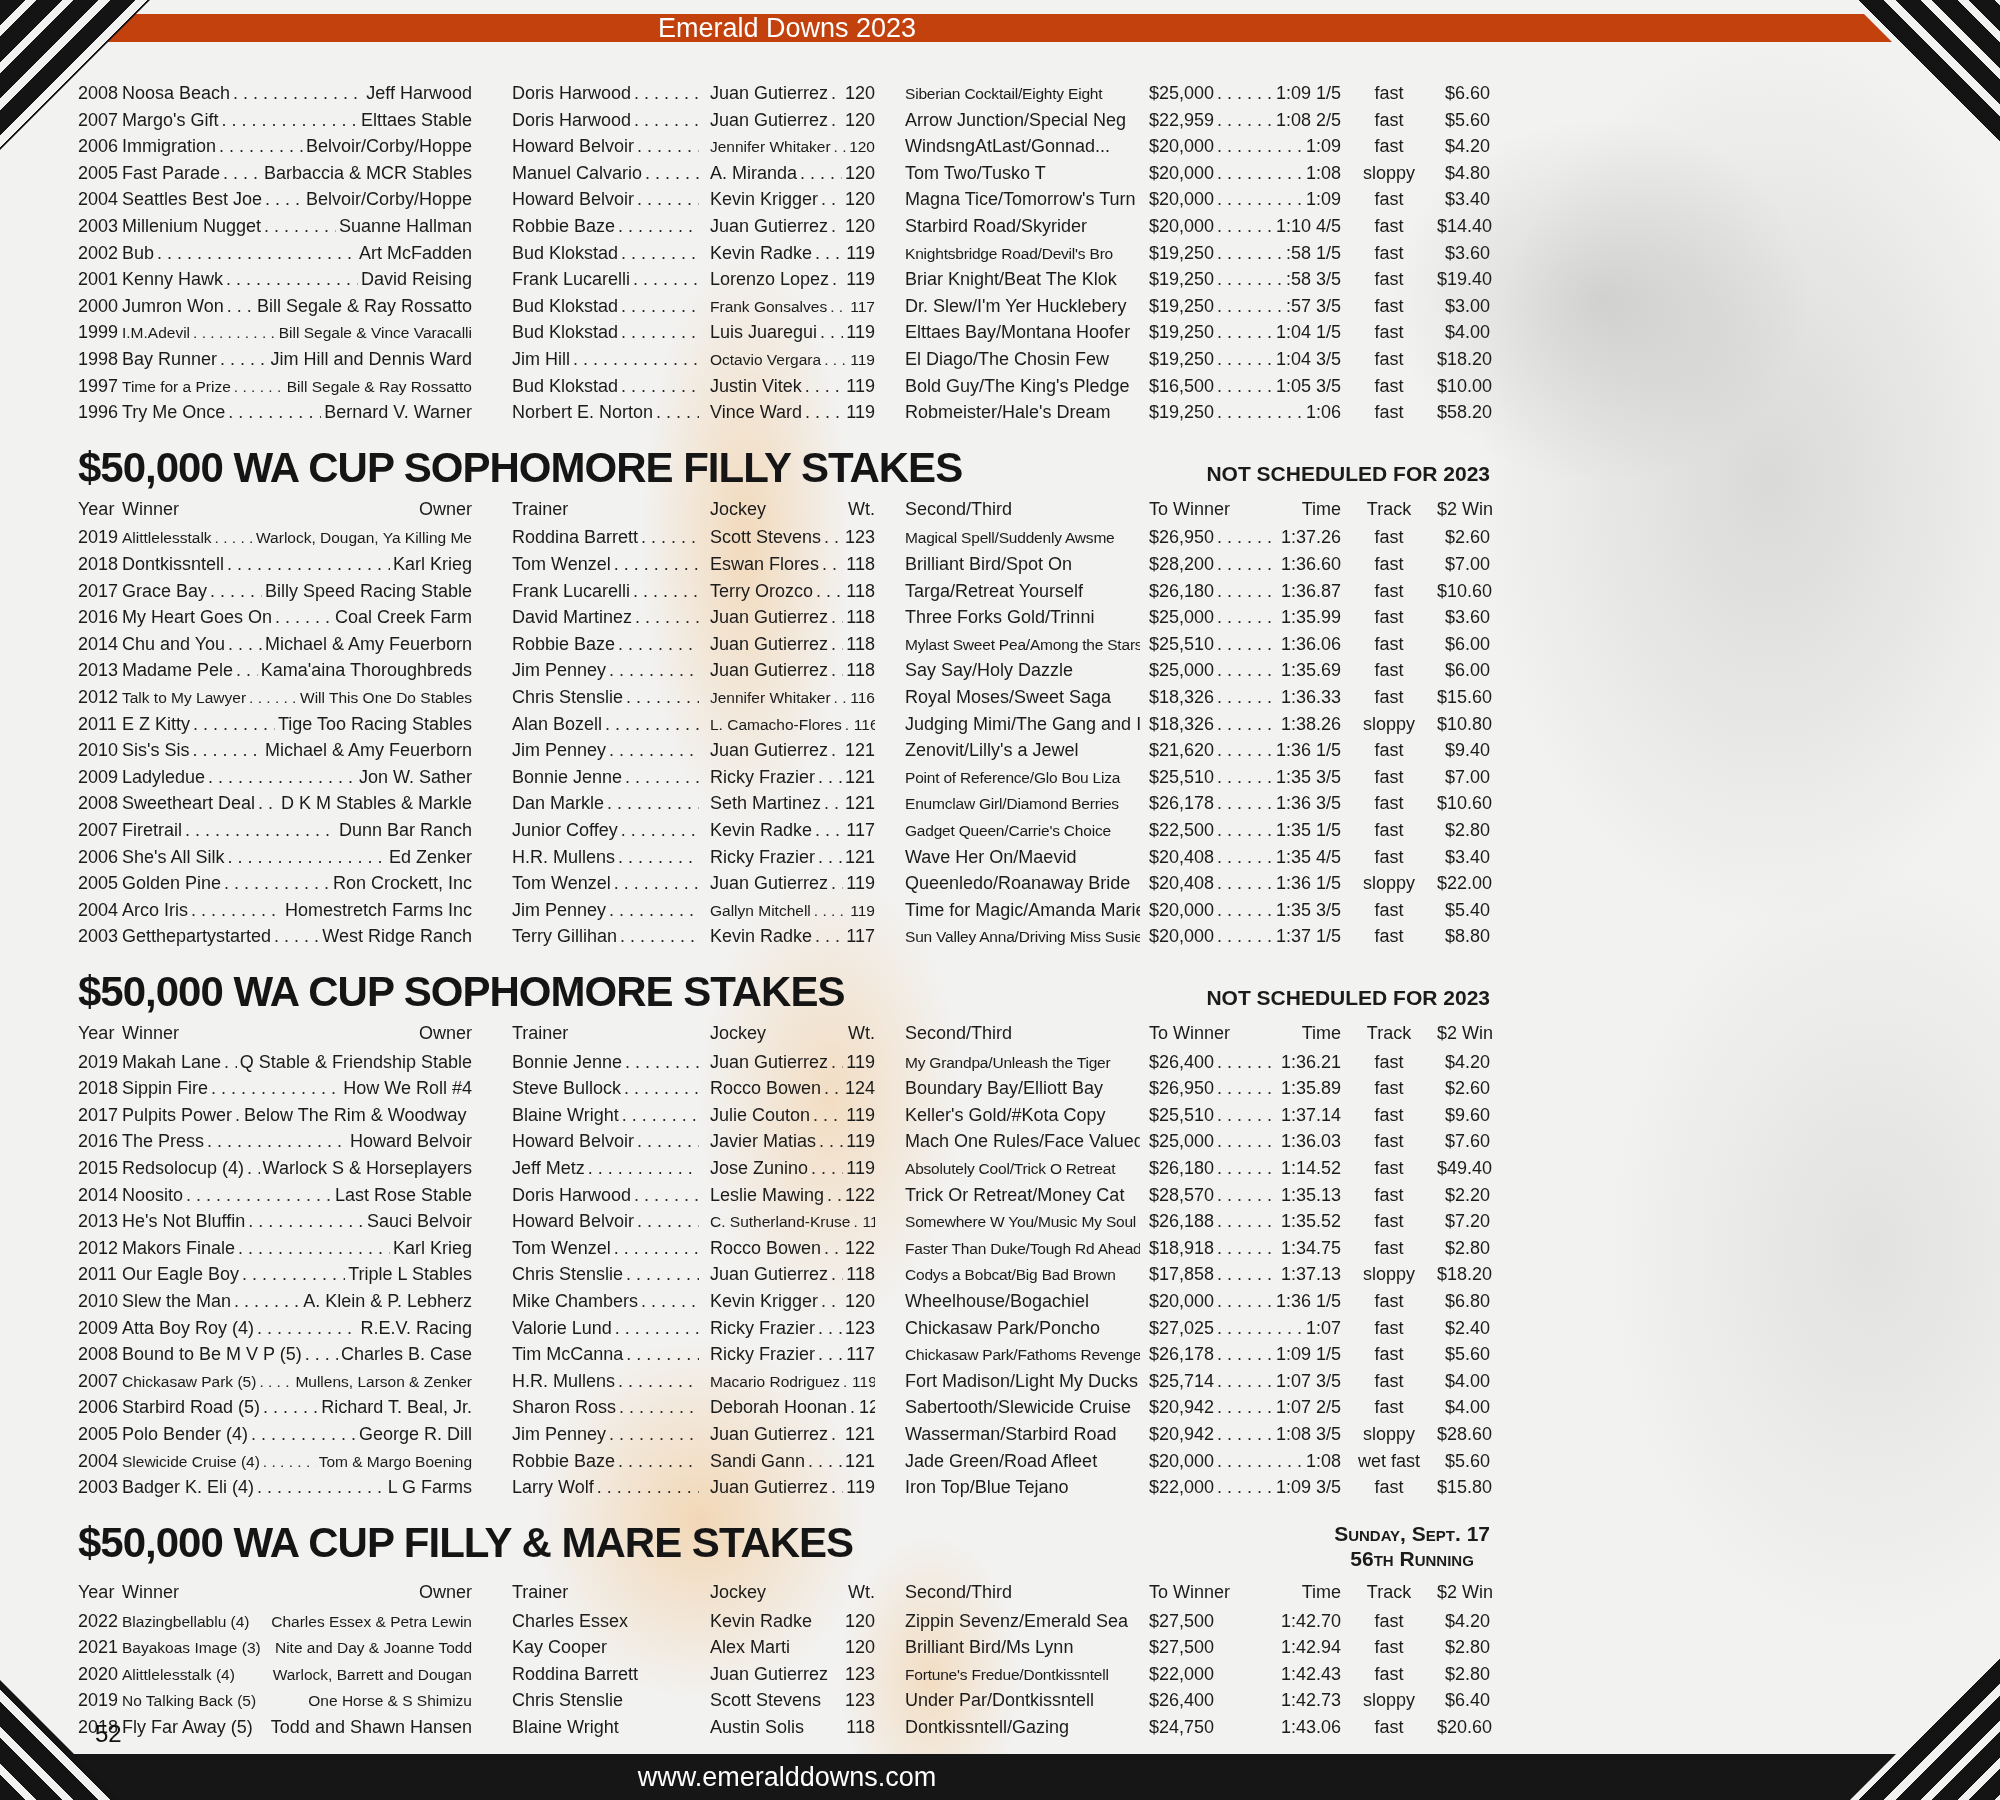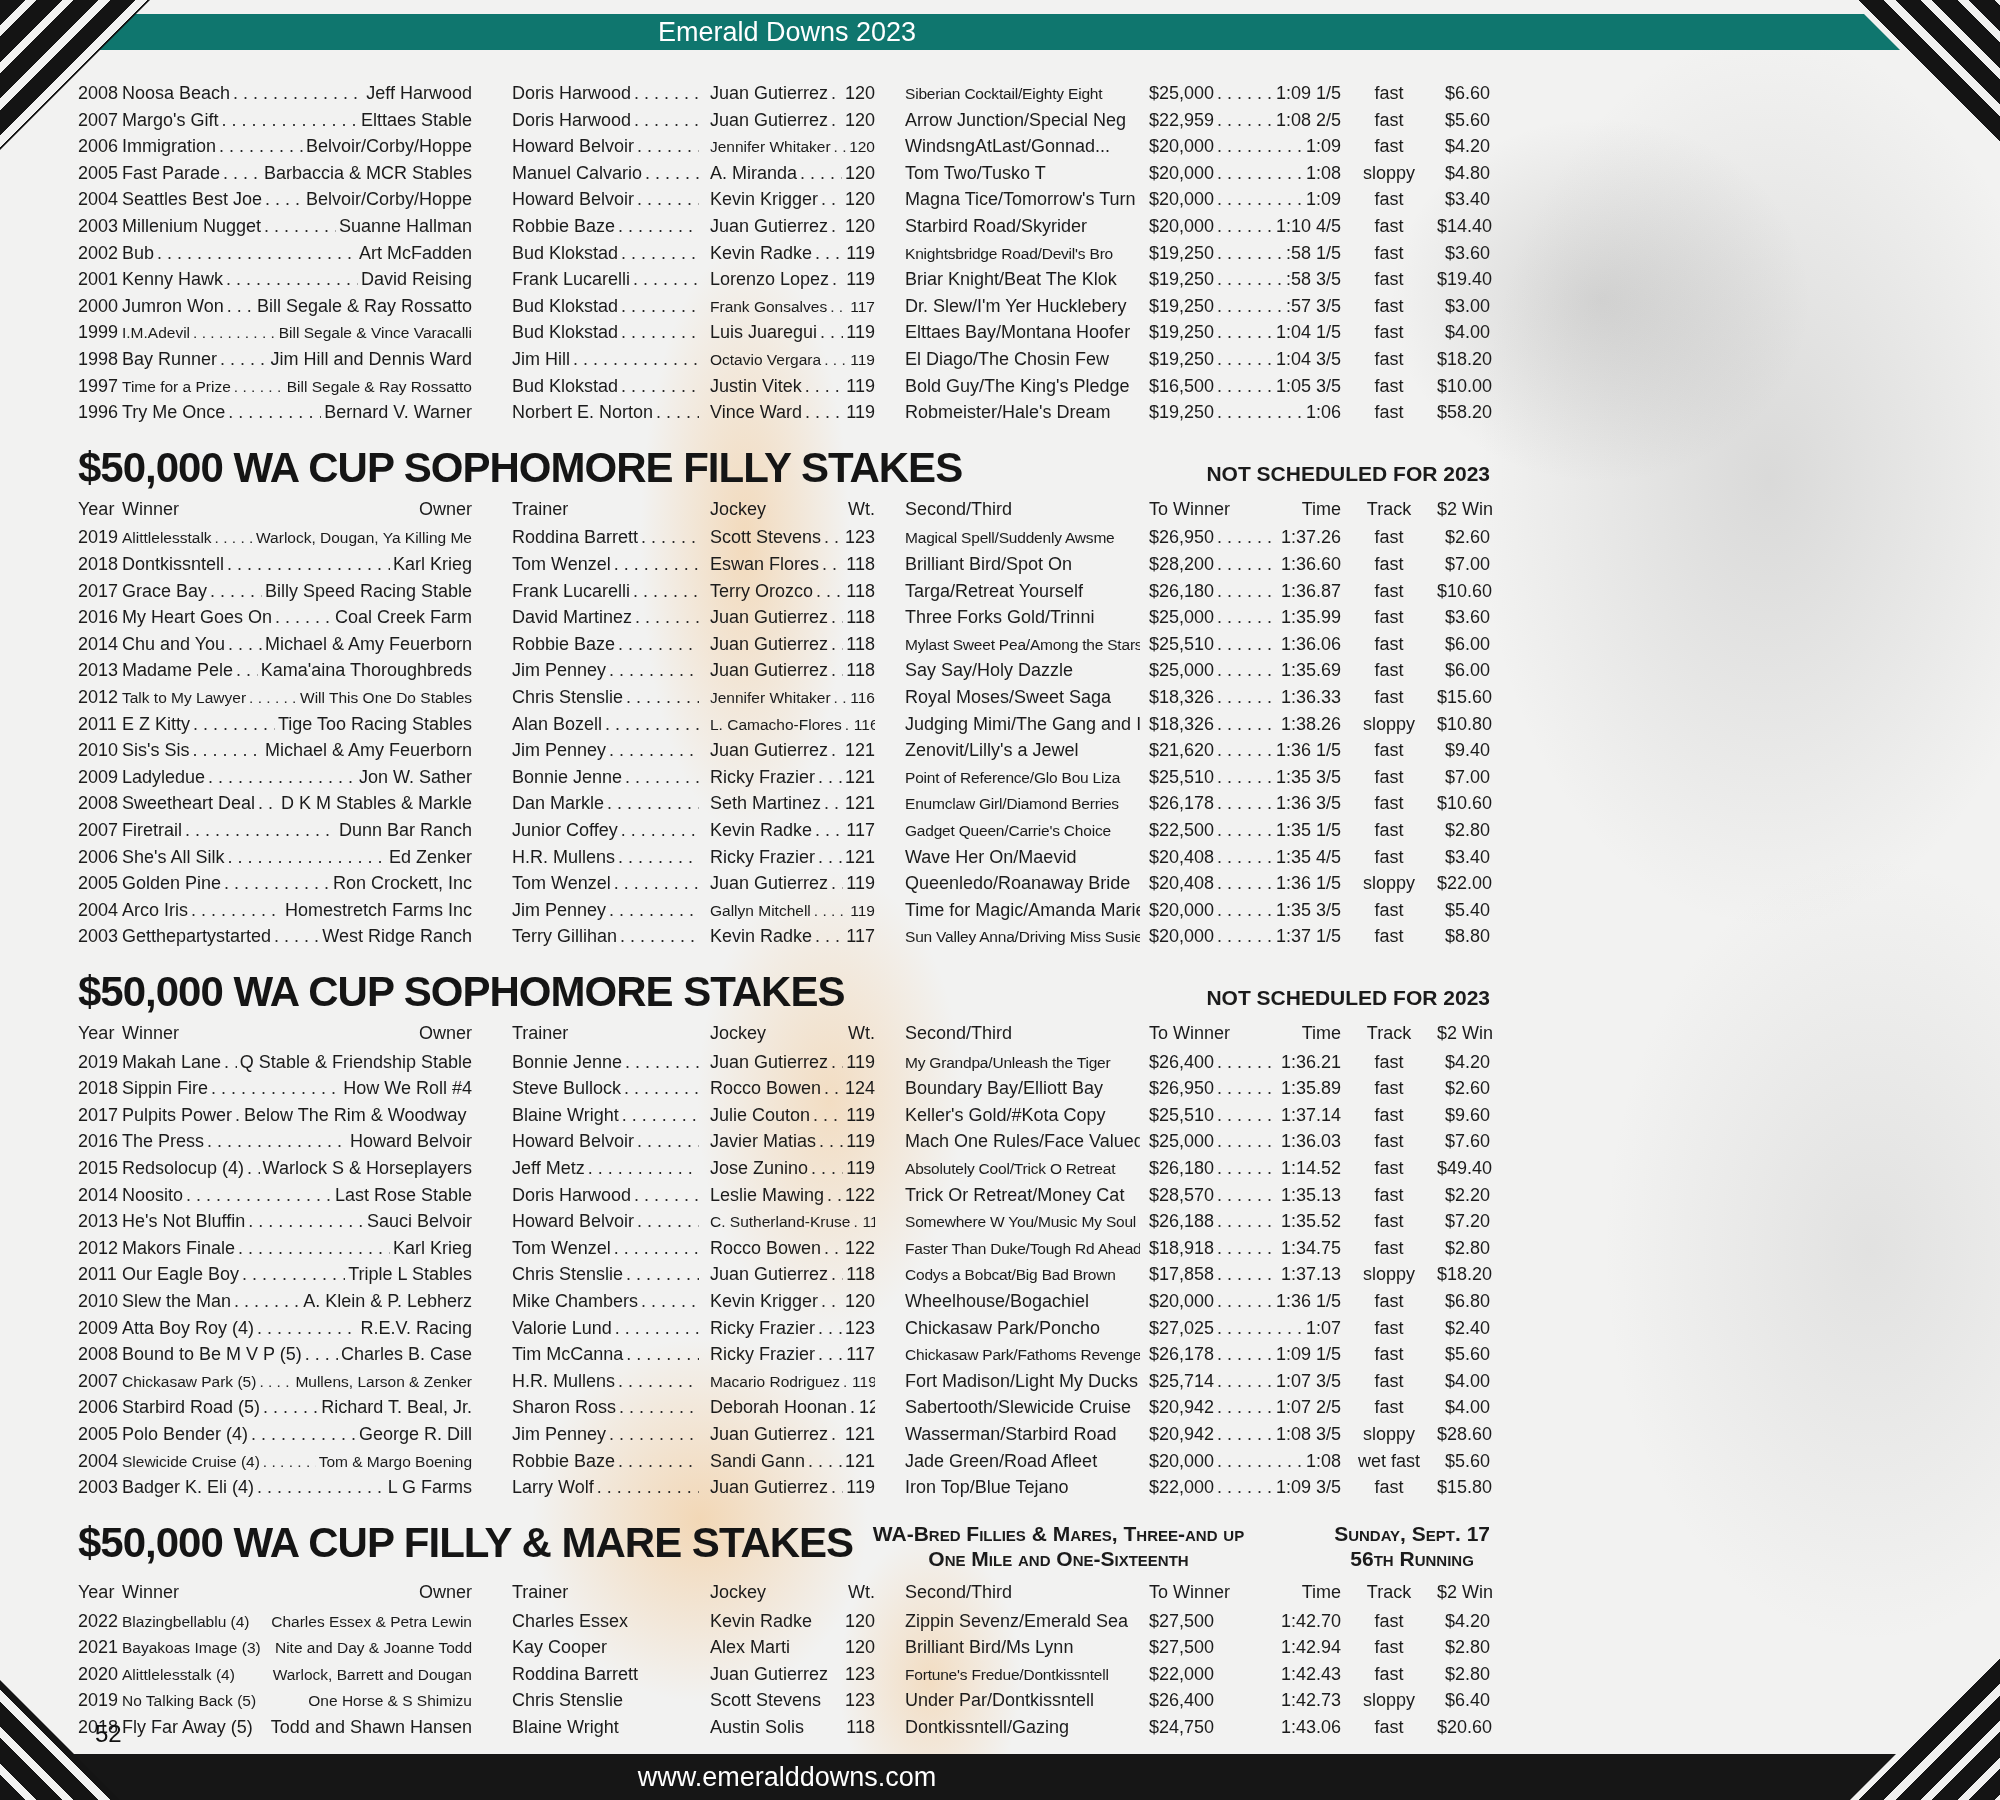--- a/index.html
+++ b/index.html
@@ -15,21 +15,21 @@
     position:absolute; inset:0; z-index:0; pointer-events:none;
     background:
       radial-gradient(ellipse 150px 420px at 745px 540px,  rgba(243,146,29,.25), transparent 70%),
       radial-gradient(ellipse 190px 330px at 830px 1100px, rgba(243,146,29,.22), transparent 70%),
       radial-gradient(ellipse 240px 260px at 700px 1520px, rgba(243,146,29,.28), transparent 70%),
       radial-gradient(ellipse 130px 210px at 930px 1680px, rgba(243,146,29,.22), transparent 70%),
       radial-gradient(ellipse 420px 640px at 1770px 480px, rgba(120,120,120,.20), transparent 70%),
       radial-gradient(ellipse 380px 560px at 1870px 1250px,rgba(140,140,140,.16), transparent 70%),
       radial-gradient(ellipse 300px 260px at 1600px 300px, rgba(90,90,90,.18),  transparent 70%);
   }
-  .topbar { position:absolute; top:14px; left:0; right:0; height:36px; background:#0f766e; z-index:2;border-radius:21px; }
+  .topbar { position:absolute; top:14px; left:0; right:0; height:28px; background:#c2410c; z-index:2;border-radius:21px; }
   .topbar .bar-title { position:absolute; left:787px; top:50%; transform:translate(-50%,-50%);
     color:#fff; font-size:27px; white-space:nowrap; }
   .bottombar { position:absolute; bottom:0; left:0; right:0; height:46px; background:#161616; z-index:2;padding-left:32px; }
   .bottombar .bar-url { position:absolute; left:787px; top:50%; transform:translate(-50%,-50%);
     color:#fff; font-size:27px; white-space:nowrap; }
   .pagenum { position:absolute; left:95px; bottom:52px; font-size:24px; color:#111; z-index:4; }
   .corner { position:absolute; z-index:3; pointer-events:none; }
   .corner.tl { top:0; left:0; width:150px; height:150px;
     background:repeating-linear-gradient(135deg,#141414 0 18px,#f2f2f1 18px 26px);
     clip-path:polygon(0 0,100% 0,0 100%); }
@@ -1360,24 +1360,20 @@
     <span class="c-track">fast</span>
     <span class="c-win">$15.80</span>
   </div>
 </div>
   </section>
 
   <section class="race-section no-leaders">
     <div class="section-head">
       <h2 class="sec-title">$50,000 WA CUP FILLY &amp; MARE STAKES</h2>
       <div class="head-right">
-        <div class="conditions">
-          <div>WA-Bred Fillies &amp; Mares, Three-and up</div>
-          <div>One Mile and One-Sixteenth</div>
-        </div>
         <div class="race-date">
           <div>Sunday, Sept. 17</div>
           <div>56th Running</div>
         </div>
 
       </div>
     </div>
     <div class="row thead">
       <span class="c-year">Year</span>
       <span class="c-winner">

